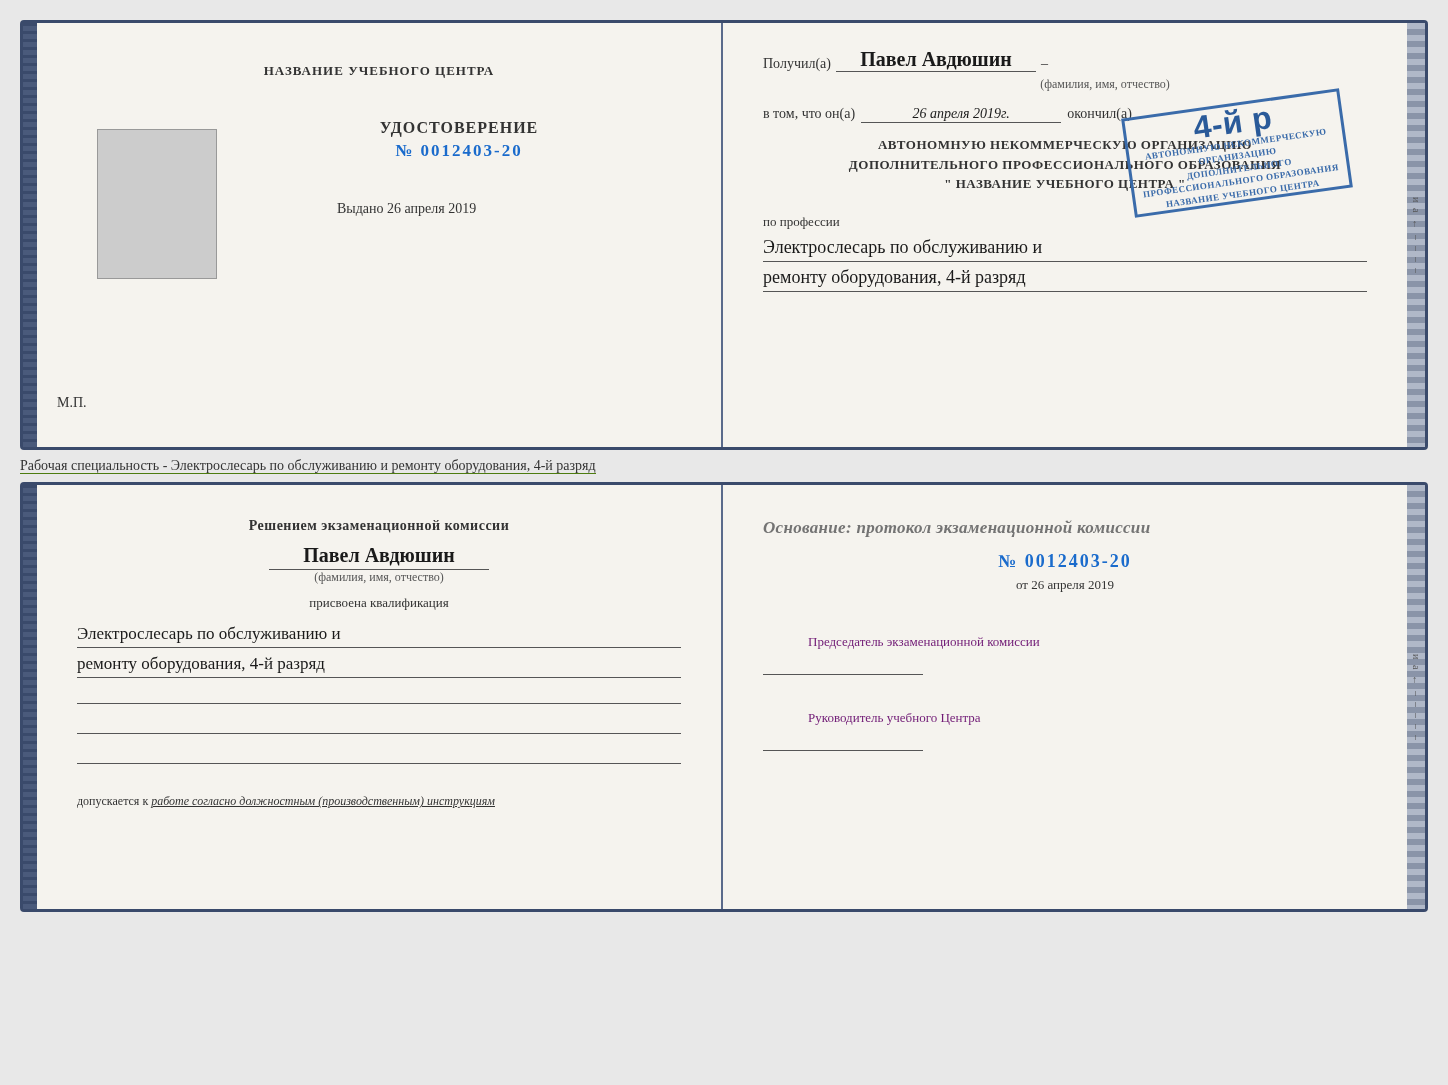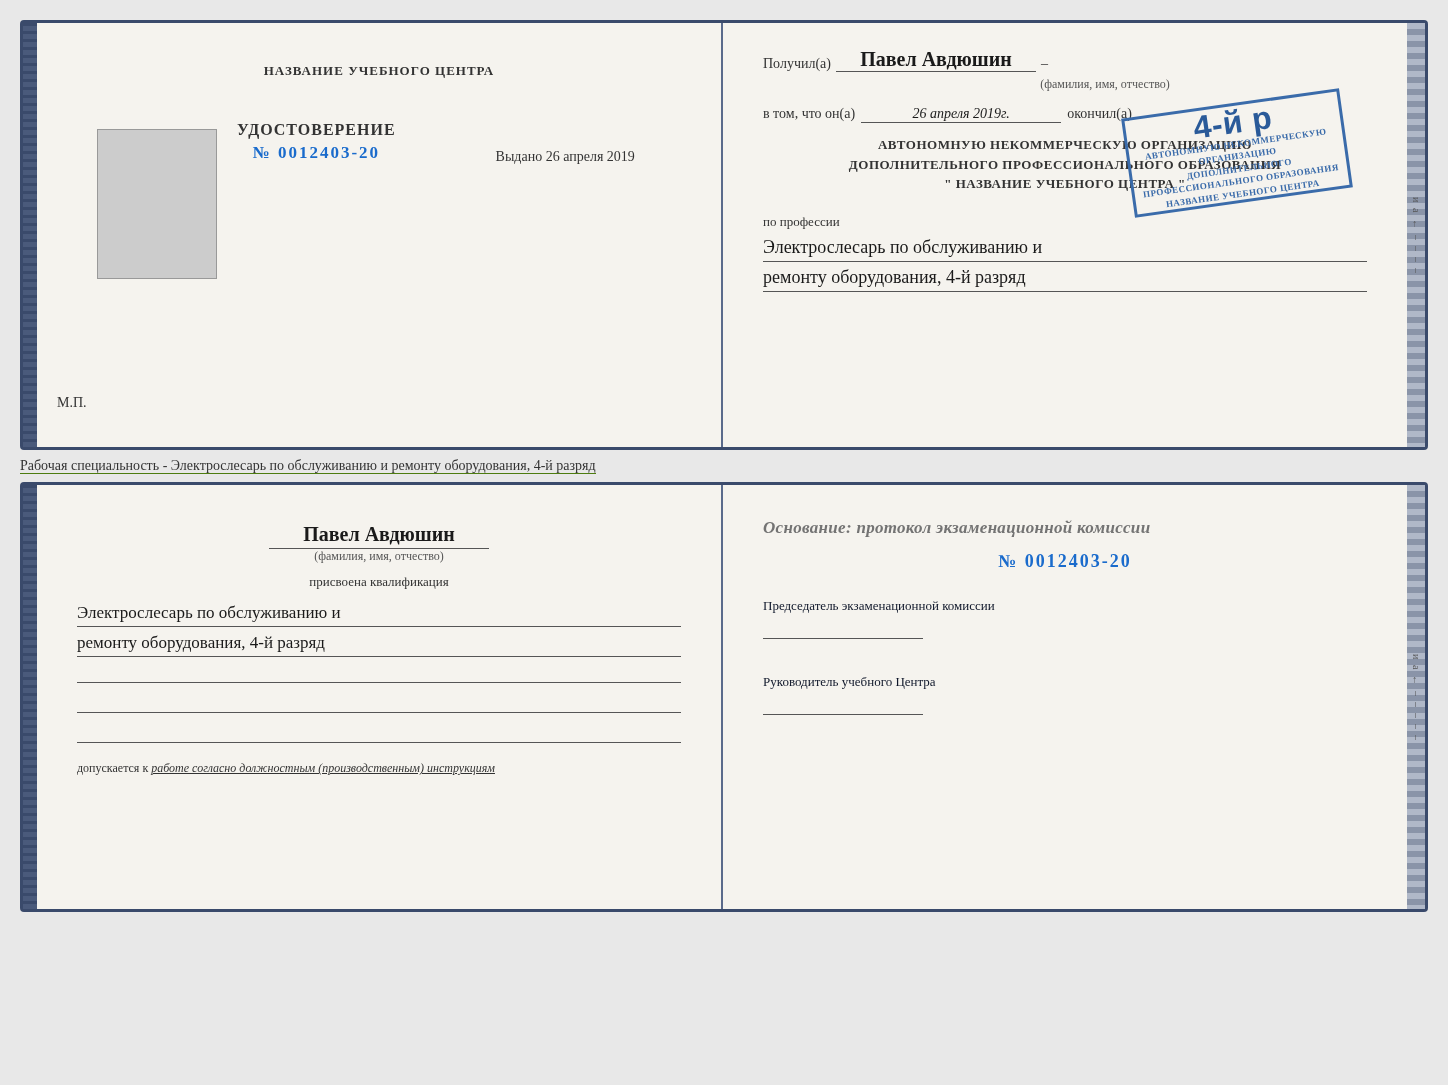--- a/index.html
+++ b/index.html
@@ -309,21 +309,21 @@
 
     .blank-line {
       border-bottom: 1px solid #555;
       height: 22px;
       margin: 4px 0;
     }
 
     .allowed-text {
       font-size: 12px;
       color: #333;
-      margin-top: 14px;
+      margin-top: 26px;
     }
 
     .allowed-italic {
       font-style: italic;
       text-decoration: underline;
       font-size: 12px;
     }
 
     
     .basis-text {
@@ -350,23 +350,24 @@
       text-align: center;
       margin-bottom: 20px;
     }
 
     .signature-block {
       margin-top: 20px;
     }
 
     .sig-role {
       font-size: 13px;
-      color: #0f172a;
+      color: #701a75;
       margin-bottom: 4px;
       line-height: 1.4;
+      margin-left: 45px;
     }
 
     .sig-line {
       border-bottom: 1px solid #555;
       width: 160px;
       height: 20px;
       margin: 4px 0 14px 0;
     }
 
     
@@ -401,20 +402,21 @@
       display: flex;
       width: 100%;
       gap: 20px;
       align-items: flex-start;
       justify-content: flex-start;
       margin-top: 10px;
     }
 
     .cert-info-block {
       display: flex;
+      flex-direction: column;
       align-items: center;
       flex: 1;
     }
   </style>
 </head>
 <body>
 
 <div class="page-wrapper">
 
   <div class="document-top">
@@ -491,20 +493,21 @@
   </div>
 
   <div class="specialty-text">
     <span>Рабочая специальность - Электрослесарь по обслуживанию и ремонту оборудования, 4-й разряд</span>
   </div>
 
   <div class="document-bottom">
     <div class="doc-spine"></div>
 
     <div class="bottom-left-page">
+      <div class="commission-text">Решением экзаменационной комиссии</div>
 
       <div class="commission-name">Павел Авдюшин</div>
       <div style="border-bottom:1px solid #555; width:220px; align-self:center;"></div>
       <div style="text-align:center;">
         <span class="small-label">(фамилия, имя, отчество)</span>
       </div>
 
       <div class="assigned-text">присвоена квалификация</div>
 
       <span class="qualification-h">Электрослесарь по обслуживанию и</span>
@@ -518,20 +521,24 @@
         <span>допускается к</span>
         <span class="allowed-italic">работе согласно должностным (производственным) инструкциям</span>
       </div>
     </div>
 
     <div class="bottom-right-page">
       <div class="basis-text">Основание: протокол экзаменационной комиссии</div>
 
       <div class="protocol-number">№ 0012403-20</div>
 
+      <div class="from-date">
+        <span>от</span>
+        <span>26 апреля 2019</span>
+      </div>
 
       <div class="signature-block">
         <div class="sig-role">Председатель экзаменационной комиссии</div>
         <div class="sig-line"></div>
       </div>
 
       <div class="signature-block">
         <div class="sig-role">Руководитель учебного Центра</div>
         <div class="sig-line"></div>
       </div>

